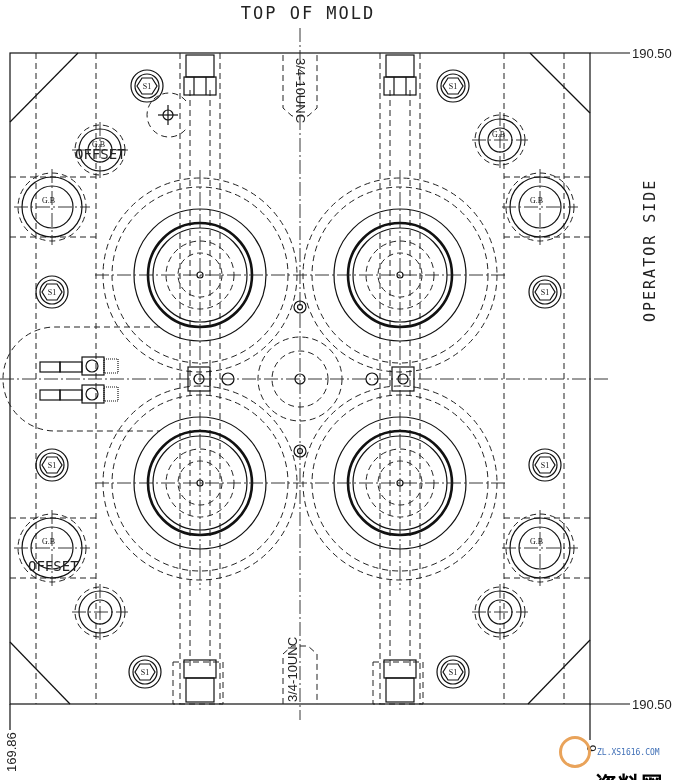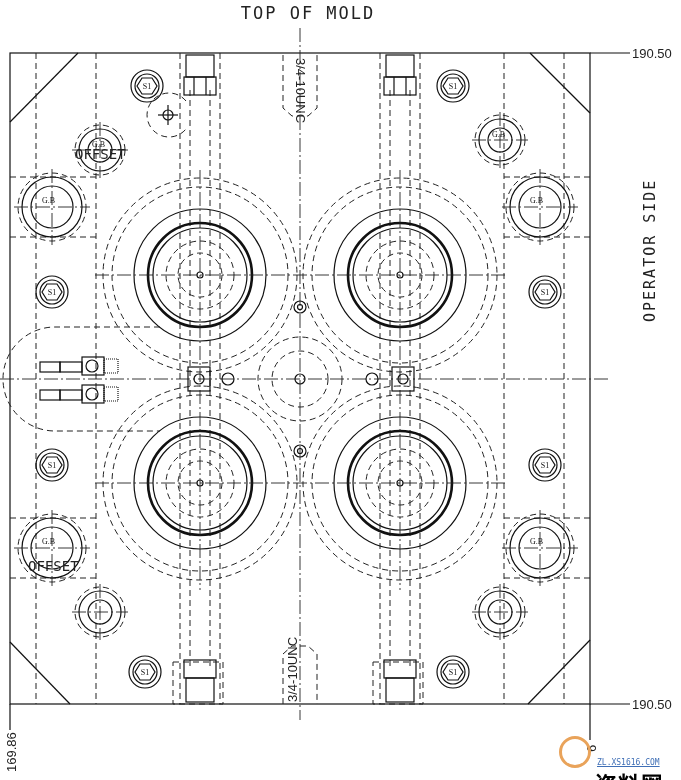--- a/index.html
+++ b/index.html
@@ -7,21 +7,21 @@
   svg { position:absolute; left:0; top:0; }
   .ln { stroke:#111; fill:none; stroke-width:1.2; }
   .thk { stroke:#111; fill:none; stroke-width:2.6; }
   .dsh { stroke:#222; fill:none; stroke-width:1; stroke-dasharray:6 4; }
   .ctr { stroke:#222; fill:none; stroke-width:0.9; stroke-dasharray:14 3 2 3; }
   .cad-text { font-family:"DejaVu Sans Mono", monospace; fill:#222; }
   .dim-text { font-family:"Liberation Sans", sans-serif; fill:#222; font-size:13px; }
   .lbl { font-family:"Liberation Serif", serif; fill:#111; font-size:8px; }
   .wm { position:absolute; right:4px; bottom:6px; width:120px; height:44px; }
   .wm-cn { position:absolute; left:38px; top:0; font-size:22px; font-weight:bold; color:#000000; letter-spacing:1px;margin-top:40px; }
-  .wm-url { position:absolute; left:40px; top:28px; font-size:8px; color:#3f6fb6; font-family:"DejaVu Sans Mono", monospace;text-decoration:underline; }
+  .wm-url { position:absolute; left:40px; top:18px; font-size:8px; color:#3f6fb6; font-family:"DejaVu Sans Mono", monospace; }
   .wm-logo { position:absolute; left:2px; top:6px; width:32px; height:32px; border-radius:50%; border:3px solid #e9a35a; box-sizing:border-box; }
 </style>
 </head>
 <body>
 
 <svg width="681" height="780" viewBox="0 0 681 780">
 
   <text x="308" y="19" text-anchor="middle" class="cad-text" font-size="17" letter-spacing="2">TOP OF MOLD</text>
 
   <rect x="10" y="53" width="580" height="651" class="ln"></rect>

